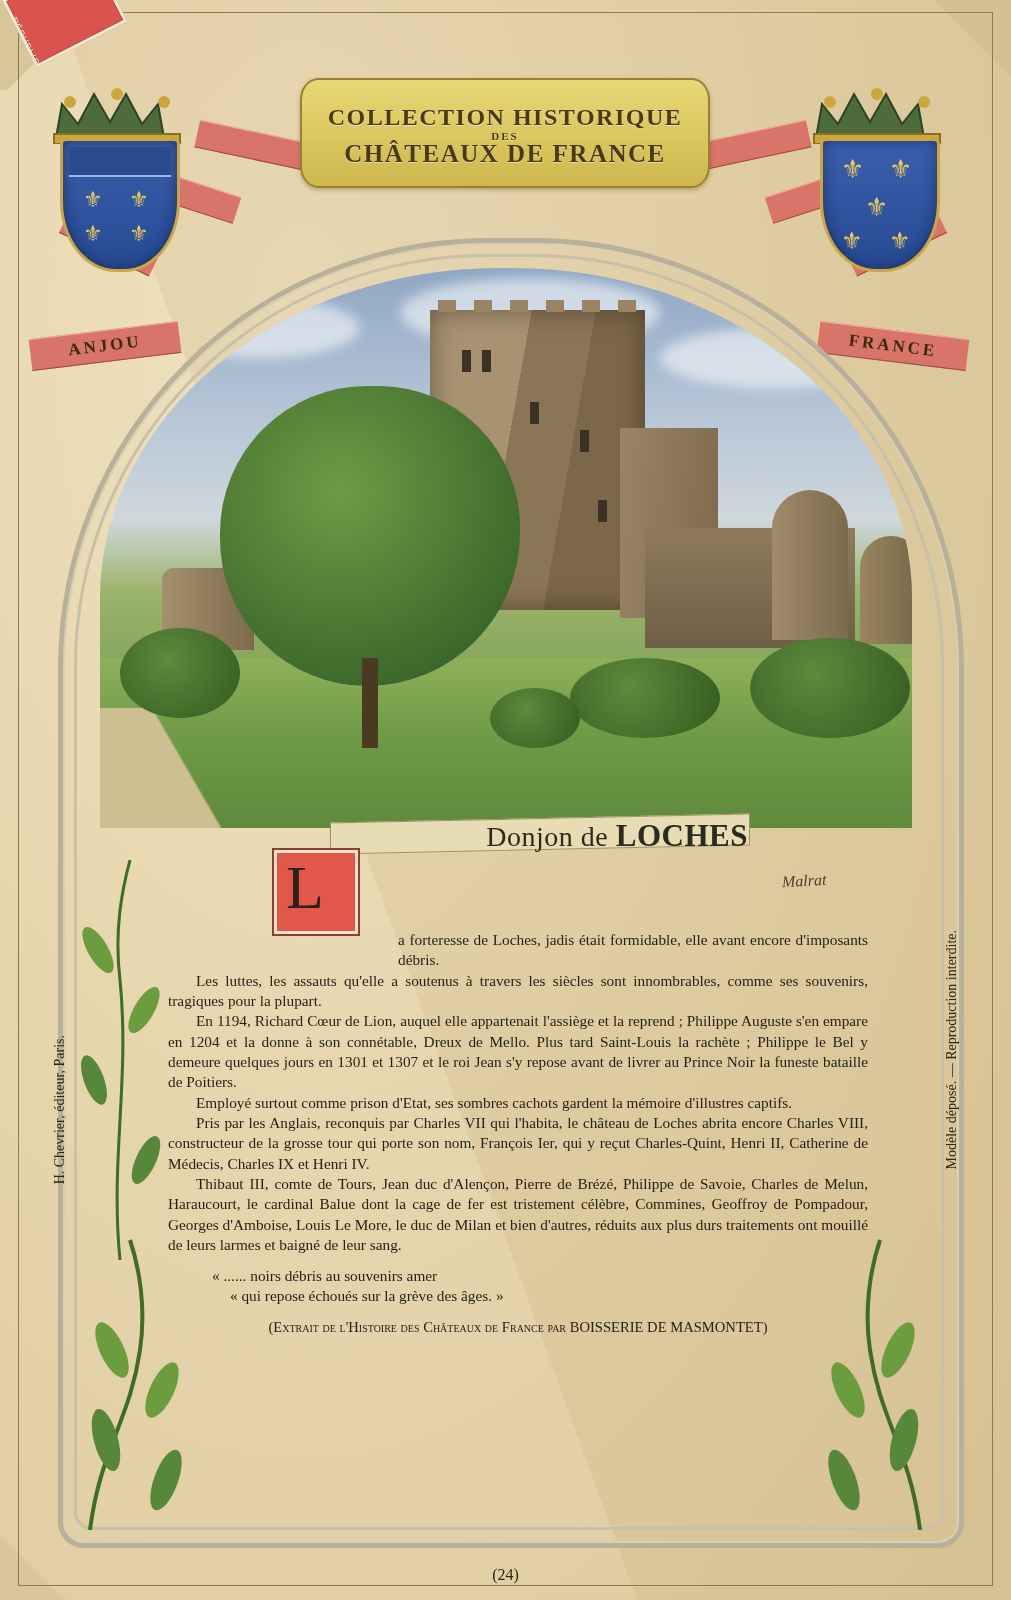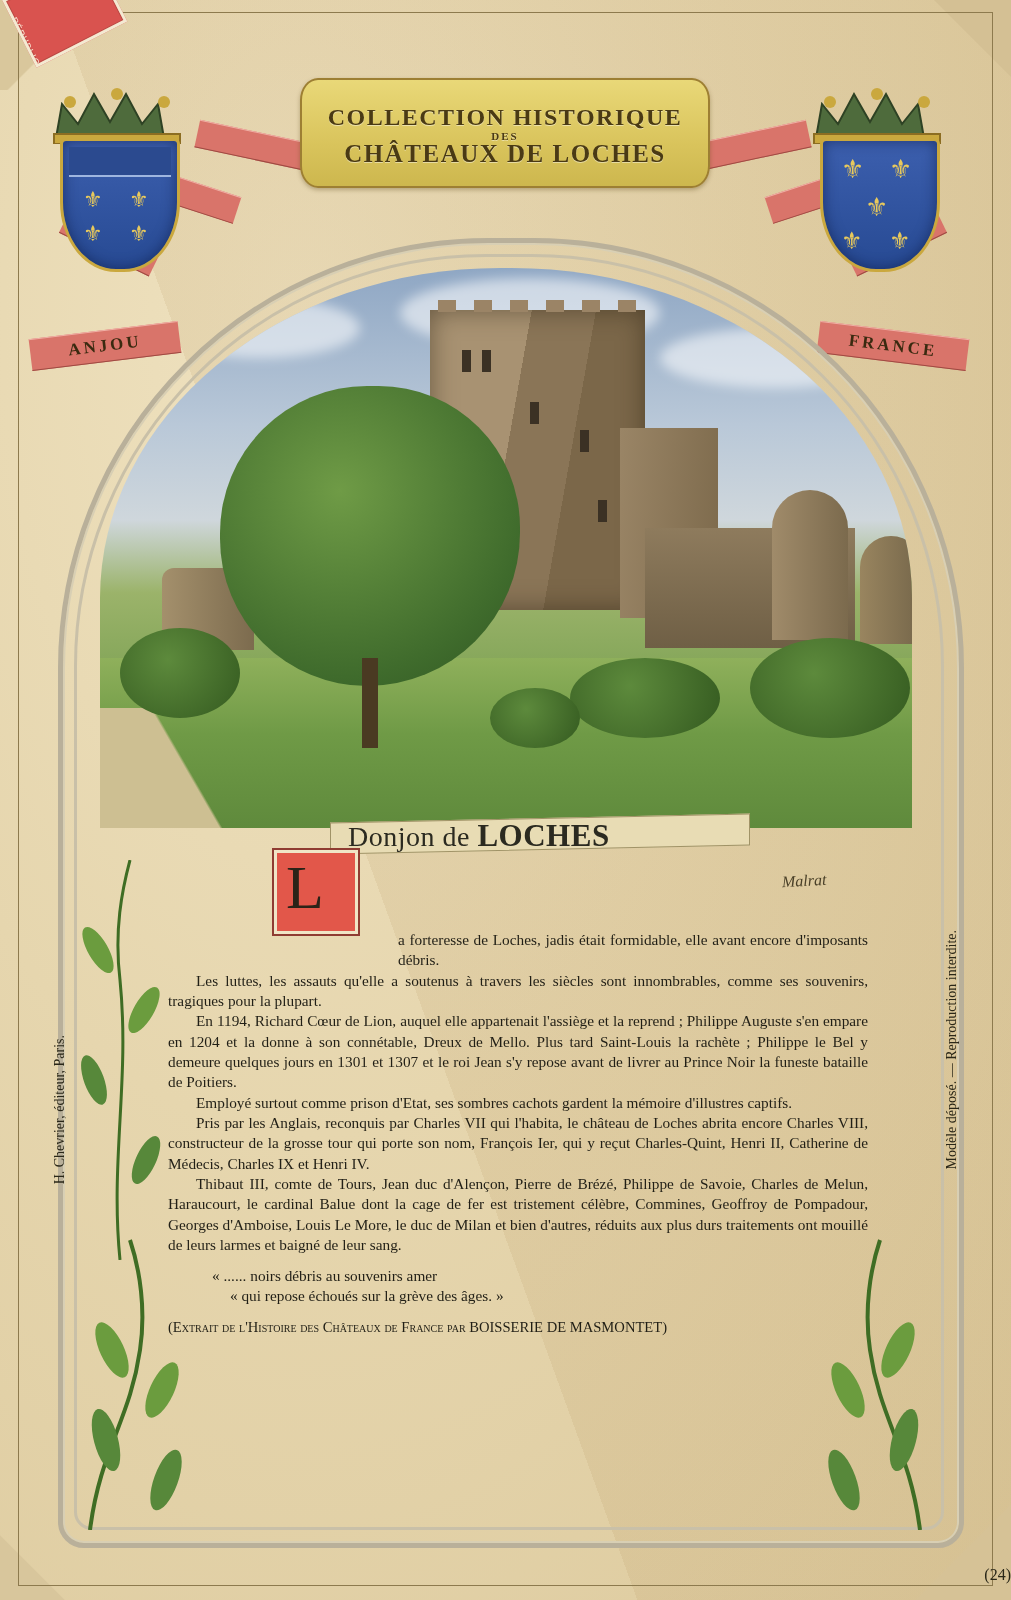--- a/index.html
+++ b/index.html
@@ -183,20 +183,21 @@
   
   #cap-band{
     position:absolute;left:330px;top:818px;width:418px;height:30px;
     background:#e8dcb4;border:1px solid #a09367;
     transform:skewY(-1.2deg);
   }
   #cap-title{
     position:absolute;left:348px;top:818px;width:400px;
     font-size:28px;color:#2b2a20;letter-spacing:.5px;
     font-family:"Liberation Serif",serif;
+    text-align:right;
   }
   #cap-title b{font-size:31px;}
   #cap-sub{
     position:absolute;left:400px;top:856px;width:320px;
     font-size:19px;color:#3a3524;font-style:italic;
   }
   #signature{
     position:absolute;left:782px;top:872px;font-size:16px;color:#4a4028;
     font-style:italic;transform:rotate(-3deg);
   }
@@ -215,37 +216,37 @@
   
   #body-text{
     position:absolute;left:168px;top:930px;width:700px;
     font-size:15.3px;line-height:1.33;color:#211f16;
     text-align:justify;
   }
   #body-text p{margin:0 0 0 0;text-indent:28px;}
   #body-text p.first{margin-left:230px;text-indent:0;}
   #body-text p.quote{text-indent:44px;margin-top:10px;}
   #body-text p.quote2{text-indent:62px;}
-  #body-text p.source{margin-top:12px;text-indent:0;text-align:left;font-size:14.6px;}
+  #body-text p.source{margin-top:12px;text-indent:0;text-align:center;font-size:14.6px;}
   .sc{font-variant:small-caps;}
 
   
   .vtext{
     position:absolute;font-size:14px;color:#2a2718;
     writing-mode:vertical-rl;
     font-family:"Liberation Serif",serif;
   }
   #v-left{left:52px;top:1035px;transform:rotate(180deg);}
   #v-right{left:944px;top:930px;transform:rotate(180deg);}
 
   
   .vine{position:absolute;}
   
   #pageno{
-    position:absolute;left:0;right:0;bottom:16px;text-align:right;
+    position:absolute;left:0;right:0;bottom:16px;text-align:center;
     font-size:16px;color:#2a2718;
   }
 </style>
 </head>
 <body>
 
 <div id="card">
 
   <div class="crease tl"></div>
   <div class="crease tr"></div>
@@ -262,21 +263,21 @@
   <div class="ribbon" id="rb-l2"></div>
   <div class="ribbon" id="rb-l3"></div>
   <div class="ribbon" id="rb-r1"></div>
   <div class="ribbon" id="rb-r2"></div>
   <div class="ribbon" id="rb-r3"></div>
 
   <div id="banner">
     <div class="plaque"></div>
     <div class="t1">COLLECTION HISTORIQUE</div>
     <div class="t2">DES</div>
-    <div class="t3">CHÂTEAUX DE LOCHES</div>
+    <div class="t3">CHÂTEAUX DE FRANCE</div>
   </div>
 
   <div class="arms" id="arms-left">
     <svg class="crown" viewBox="0 0 134 58">
       <path d="M6 52 L12 18 L28 38 L44 8 L60 36 L76 8 L92 38 L108 18 L114 52 Z" fill="#4e6b3c" stroke="#2e4224" stroke-width="2"></path>
       <rect x="4" y="48" width="126" height="10" fill="#caa83e" stroke="#8c6d22" stroke-width="2"></rect>
       <circle cx="20" cy="16" r="6" fill="#caa83e"></circle>
       <circle cx="67" cy="8" r="6" fill="#caa83e"></circle>
       <circle cx="114" cy="16" r="6" fill="#caa83e"></circle>
     </svg>

